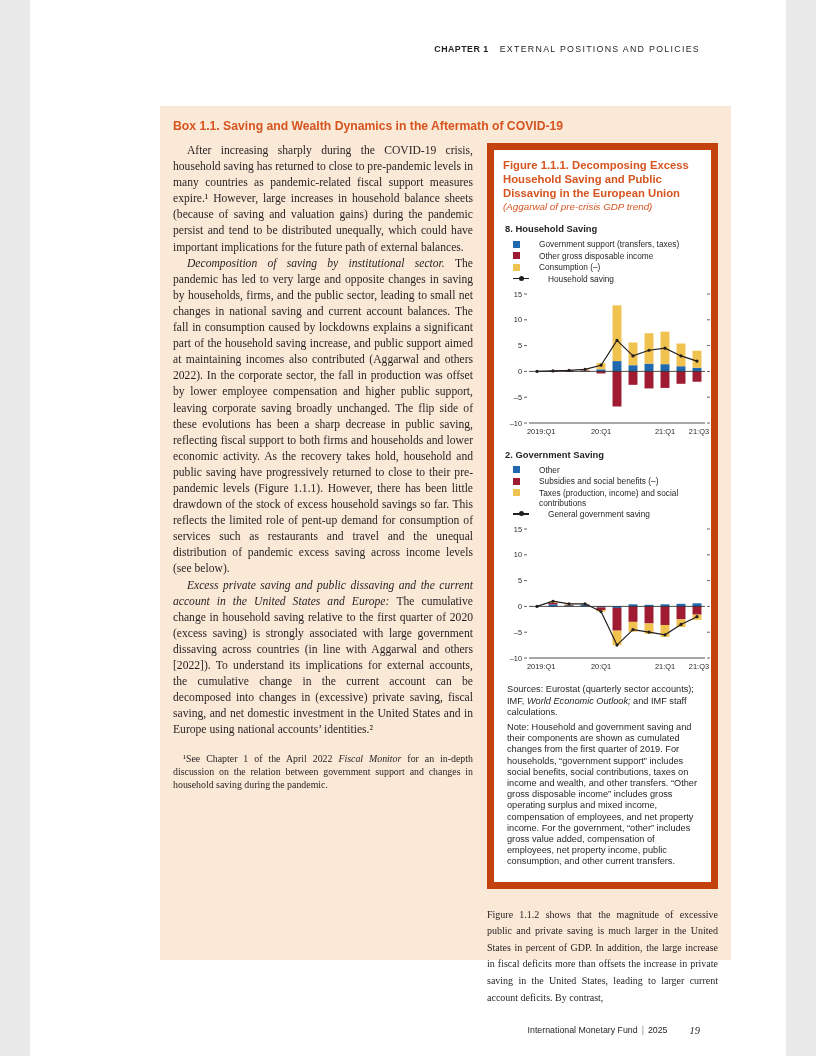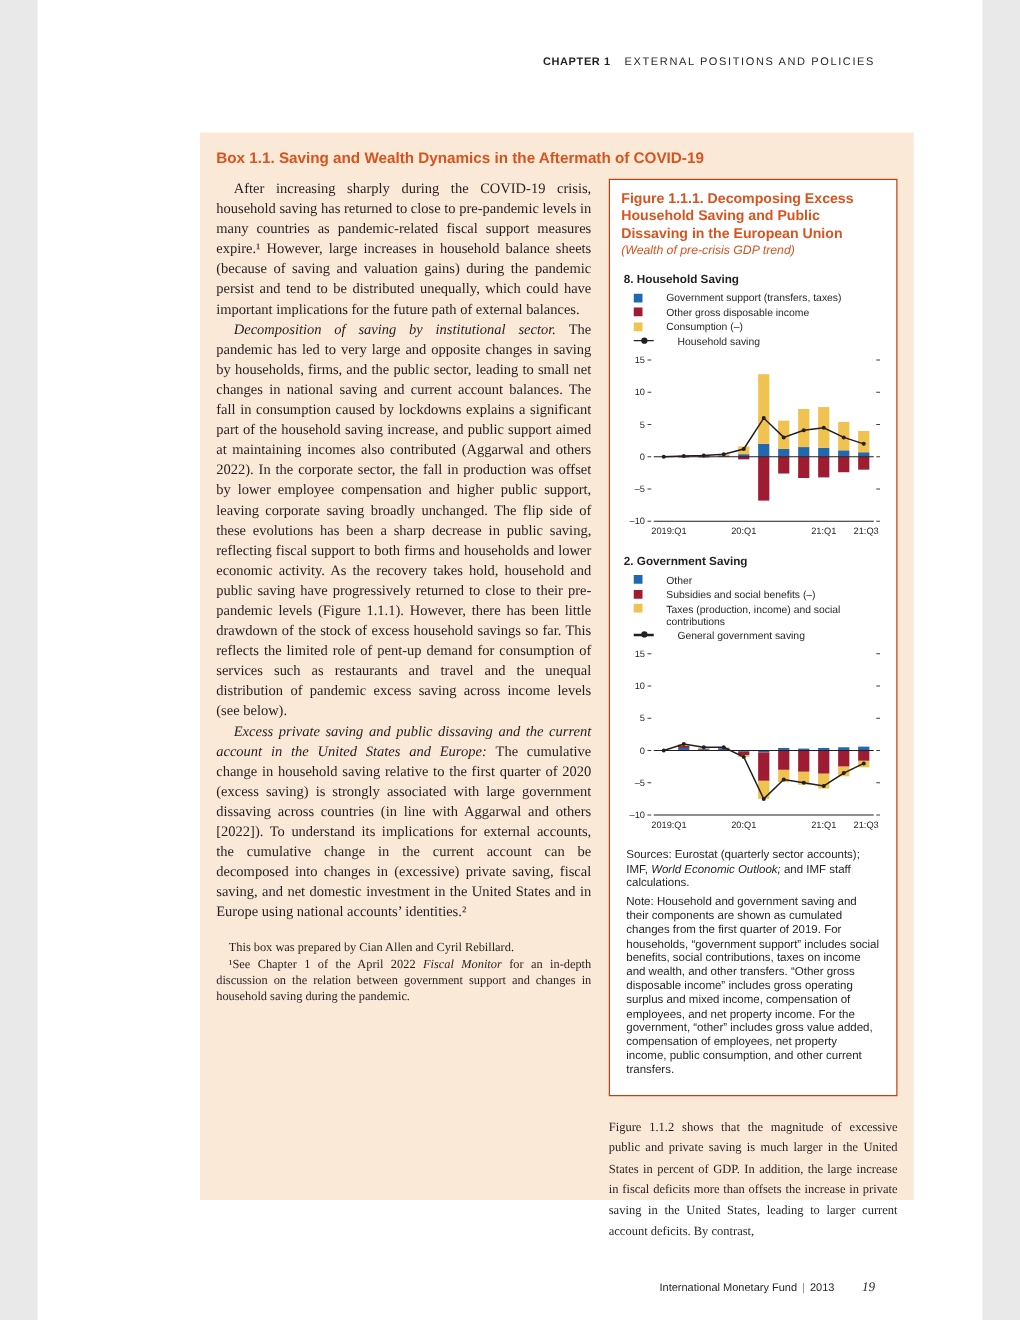--- a/index.html
+++ b/index.html
@@ -25,21 +25,21 @@
   .col-right{width:231px;flex:0 0 231px;}
 
   .body-par{margin:0;text-align:justify;font-size:11.6px;line-height:16.1px;color:var(--ink);}
   .indent{text-indent:14px;}
   .body-par em{font-style:italic;}
 
   .footnotes{margin-top:15px;}
   .fn{margin:0;font-size:9.9px;line-height:12.9px;text-align:justify;text-indent:10px;color:var(--ink);}
 
   
-  .figure-panel{background:#ffffff;border:1px solid #c2410c;padding:9px 9px 10px 9px;font-family:"Liberation Sans",sans-serif;}
+  .figure-panel{background:#ffffff;border:7px solid #c2410c;padding:9px 9px 10px 9px;font-family:"Liberation Sans",sans-serif;}
   .figure-title{margin:0;font-size:11.3px;line-height:13.8px;font-weight:700;color:var(--accent);}
   .figure-subtitle{font-size:9.8px;line-height:12px;font-style:italic;color:var(--accent);margin:1px 0 10px 0;}
   .chart{margin-bottom:12px;}
   .panel-label{font-size:9.4px;font-weight:700;margin:0 0 5px 2px;color:var(--ink);}
   .legend{display:flex;flex-direction:column;gap:1.5px;margin:0 0 5px 10px;}
   .legend-item{display:flex;gap:19px;align-items:flex-start;}
   .swatch{display:inline-block;width:7px;height:7px;flex:0 0 7px;margin-top:1.5px;}
   .line-swatch{display:inline-block;position:relative;width:16px;height:9px;flex:0 0 16px;}
   .line-swatch::before{content:'';position:absolute;left:0;right:0;top:4px;height:1.2px;background:var(--ink);}
   .line-swatch::after{content:'';position:absolute;left:5.5px;top:2px;width:5px;height:5px;border-radius:50%;background:var(--ink);}
@@ -71,29 +71,28 @@
     <h2 class="box-title">Box 1.1. Saving and Wealth Dynamics in the Aftermath of COVID-19</h2>
 
     <div class="box-columns">
 
       <div class="col-left">
         <p class="body-par indent"><span>After increasing sharply during the COVID-19 crisis, household saving has returned to close to pre-pandemic levels in many countries as pandemic-related fiscal support measures expire.¹ However, large increases in household balance sheets (because of saving and valuation gains) during the pandemic persist and tend to be distributed unequally, which could have important implications for the future path of external balances.</span></p>
         <p class="body-par indent"><em>Decomposition of saving by institutional sector. </em><span>The pandemic has led to very large and opposite changes in saving by households, firms, and the public sector, leading to small net changes in national saving and current account balances. The fall in consumption caused by lockdowns explains a significant part of the household saving increase, and public support aimed at maintaining incomes also contributed (Aggarwal and others 2022). In the corporate sector, the fall in production was offset by lower employee compensation and higher public support, leaving corporate saving broadly unchanged. The flip side of these evolutions has been a sharp decrease in public saving, reflecting fiscal support to both firms and households and lower economic activity. As the recovery takes hold, household and public saving have progressively returned to close to their pre-pandemic levels (Figure 1.1.1). However, there has been little drawdown of the stock of excess household savings so far. This reflects the limited role of pent-up demand for consumption of services such as restaurants and travel and the unequal distribution of pandemic excess saving across income levels (see below).</span></p>
         <p class="body-par indent"><em>Excess private saving and public dissaving and the current account in the United States and Europe: </em><span>The cumulative change in household saving relative to the first quarter of 2020 (excess saving) is strongly associated with large government dissaving across countries (in line with Aggarwal and others [2022]). To understand its implications for external accounts, the cumulative change in the current account can be decomposed into changes in (excessive) private saving, fiscal saving, and net domestic investment in the United States and in Europe using national accounts’ identities.²</span></p>
 
         <div class="footnotes">
-          <p class="fn">This box was prepared by Cian Allen and Cyril Rebillard.</p>
           <p class="fn"><span>¹See Chapter 1 of the April 2022 </span><em>Fiscal Monitor</em><span> for an in-depth discussion on the relation between government support and changes in household saving during the pandemic.</span></p>
         </div>
       </div>
 
       <div class="col-right">
         <div class="figure-panel">
           <h3 class="figure-title">Figure 1.1.1. Decomposing Excess Household Saving and Public Dissaving in the European Union</h3>
-          <div class="figure-subtitle">(Wealth of pre-crisis GDP trend)</div>
+          <div class="figure-subtitle">(Aggarwal of pre-crisis GDP trend)</div>
 
           <div class="chart">
             <div class="panel-label">8. Household Saving</div>
             <div class="legend">
                 <div class="legend-item">
                   <span class="swatch" style="background: rgb(34, 104, 174);"></span>
                   <span class="legend-text">Government support (transfers, taxes)</span>
                 </div>
                 <div class="legend-item">
                   <span class="swatch" style="background: rgb(158, 27, 50);"></span>
@@ -274,17 +273,17 @@
 
         <p class="continuation body-par">Figure 1.1.2 shows that the magnitude of excessive public and private saving is much larger in the United States in percent of GDP. In addition, the large increase in fiscal deficits more than offsets the increase in private saving in the United States, leading to larger current account deficits. By contrast,</p>
       </div>
 
     </div>
   </div>
 
   <div class="page-footer">
     <span>International Monetary Fund</span>
     <span class="footer-divider">|</span>
-    <span>2013</span>
+    <span>2025</span>
     <span class="page-number">19</span>
   </div>
 
 </div>
 
 </body></html>

